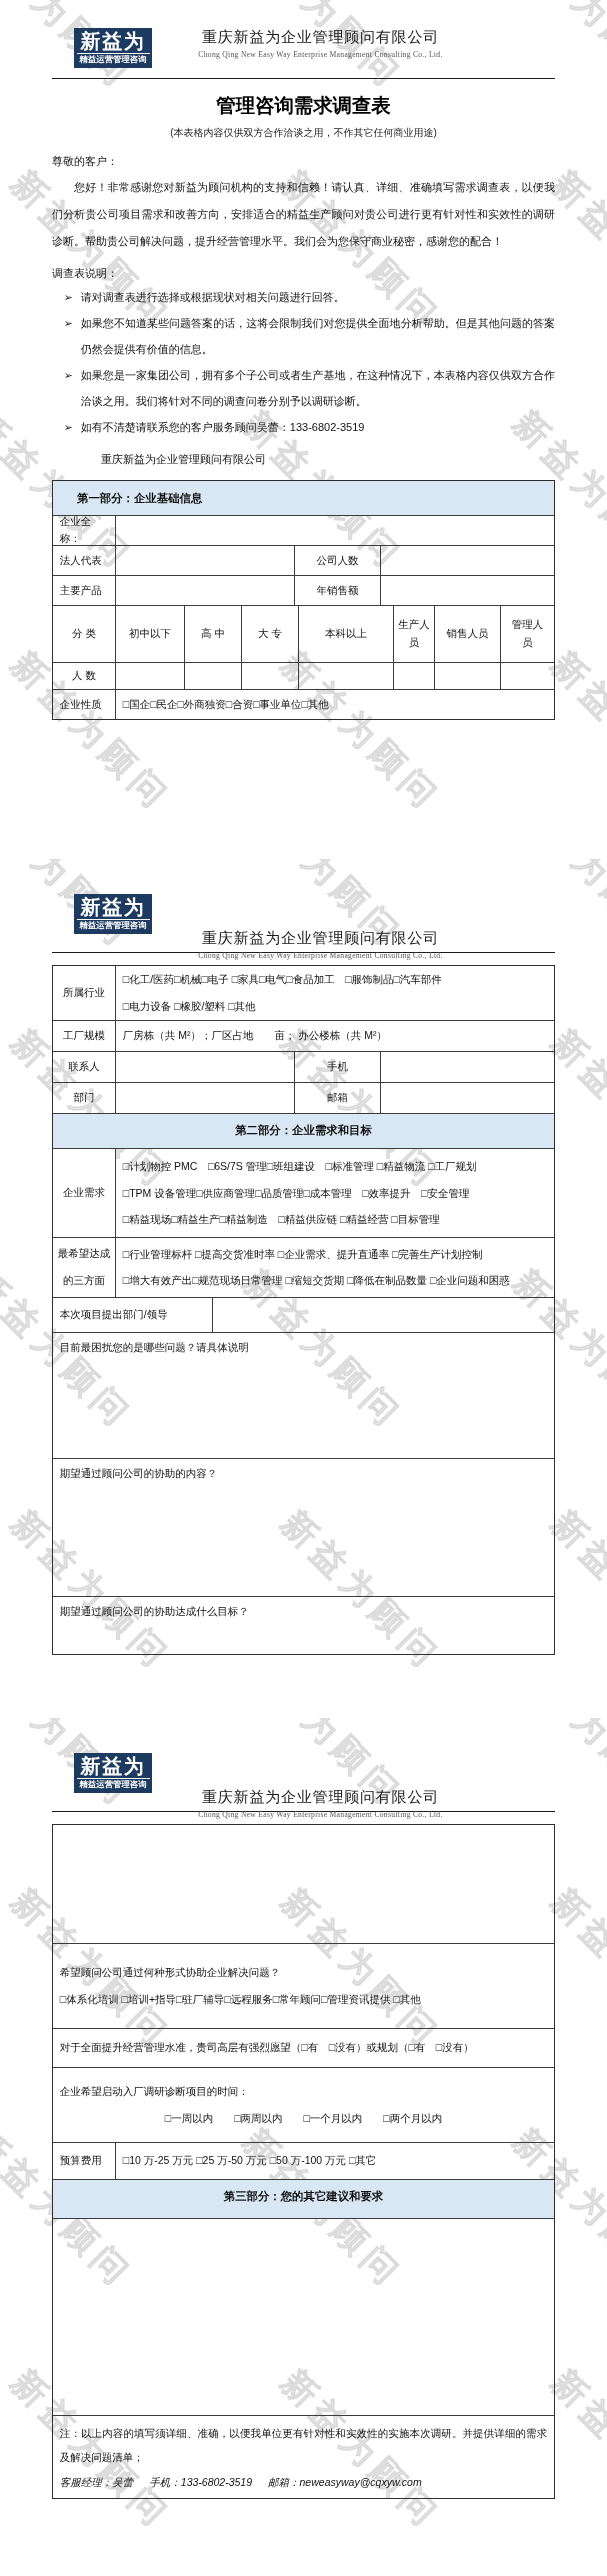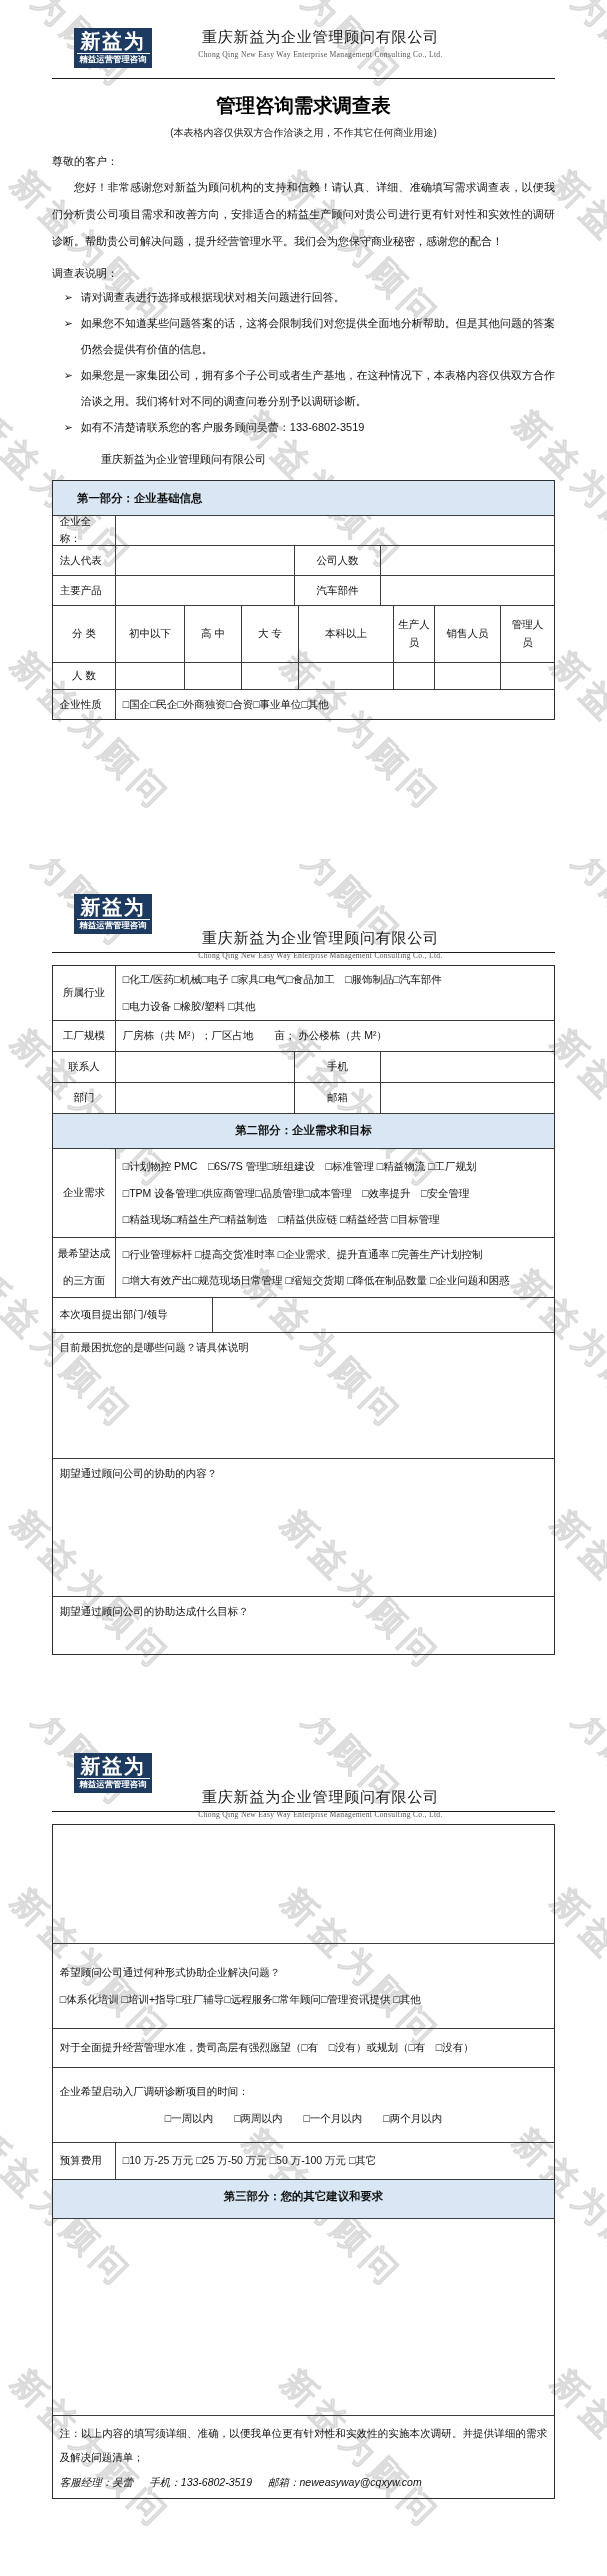--- a/index.html
+++ b/index.html
@@ -163,21 +163,21 @@
       </div>
       <div class="trow" style="height:29px;">
         <div class="c" style="width:62px;">法人代表</div>
         <div class="c" style="width:179px;"></div>
         <div class="c center" style="width:86px;">公司人数</div>
         <div class="c fill"></div>
       </div>
       <div class="trow" style="height:29px;">
         <div class="c" style="width:62px;">主要产品</div>
         <div class="c" style="width:179px;"></div>
-        <div class="c center" style="width:86px;">汽车部件</div>
+        <div class="c center" style="width:86px;">年销售额</div>
         <div class="c fill"></div>
       </div>
       <div class="trow" style="height:56px;">
         <div class="c center" style="width:62px;">分 类</div>
         <div class="c center" style="width:69px;">初中以下</div>
         <div class="c center" style="width:57px;">高 中</div>
         <div class="c center" style="width:57px;">大 专</div>
         <div class="c center" style="width:95px;">本科以上</div>
         <div class="c center" style="width:41px; padding:3.4px 2.5px;">生产人员</div>
         <div class="c center" style="width:66px;">销售人员</div>

